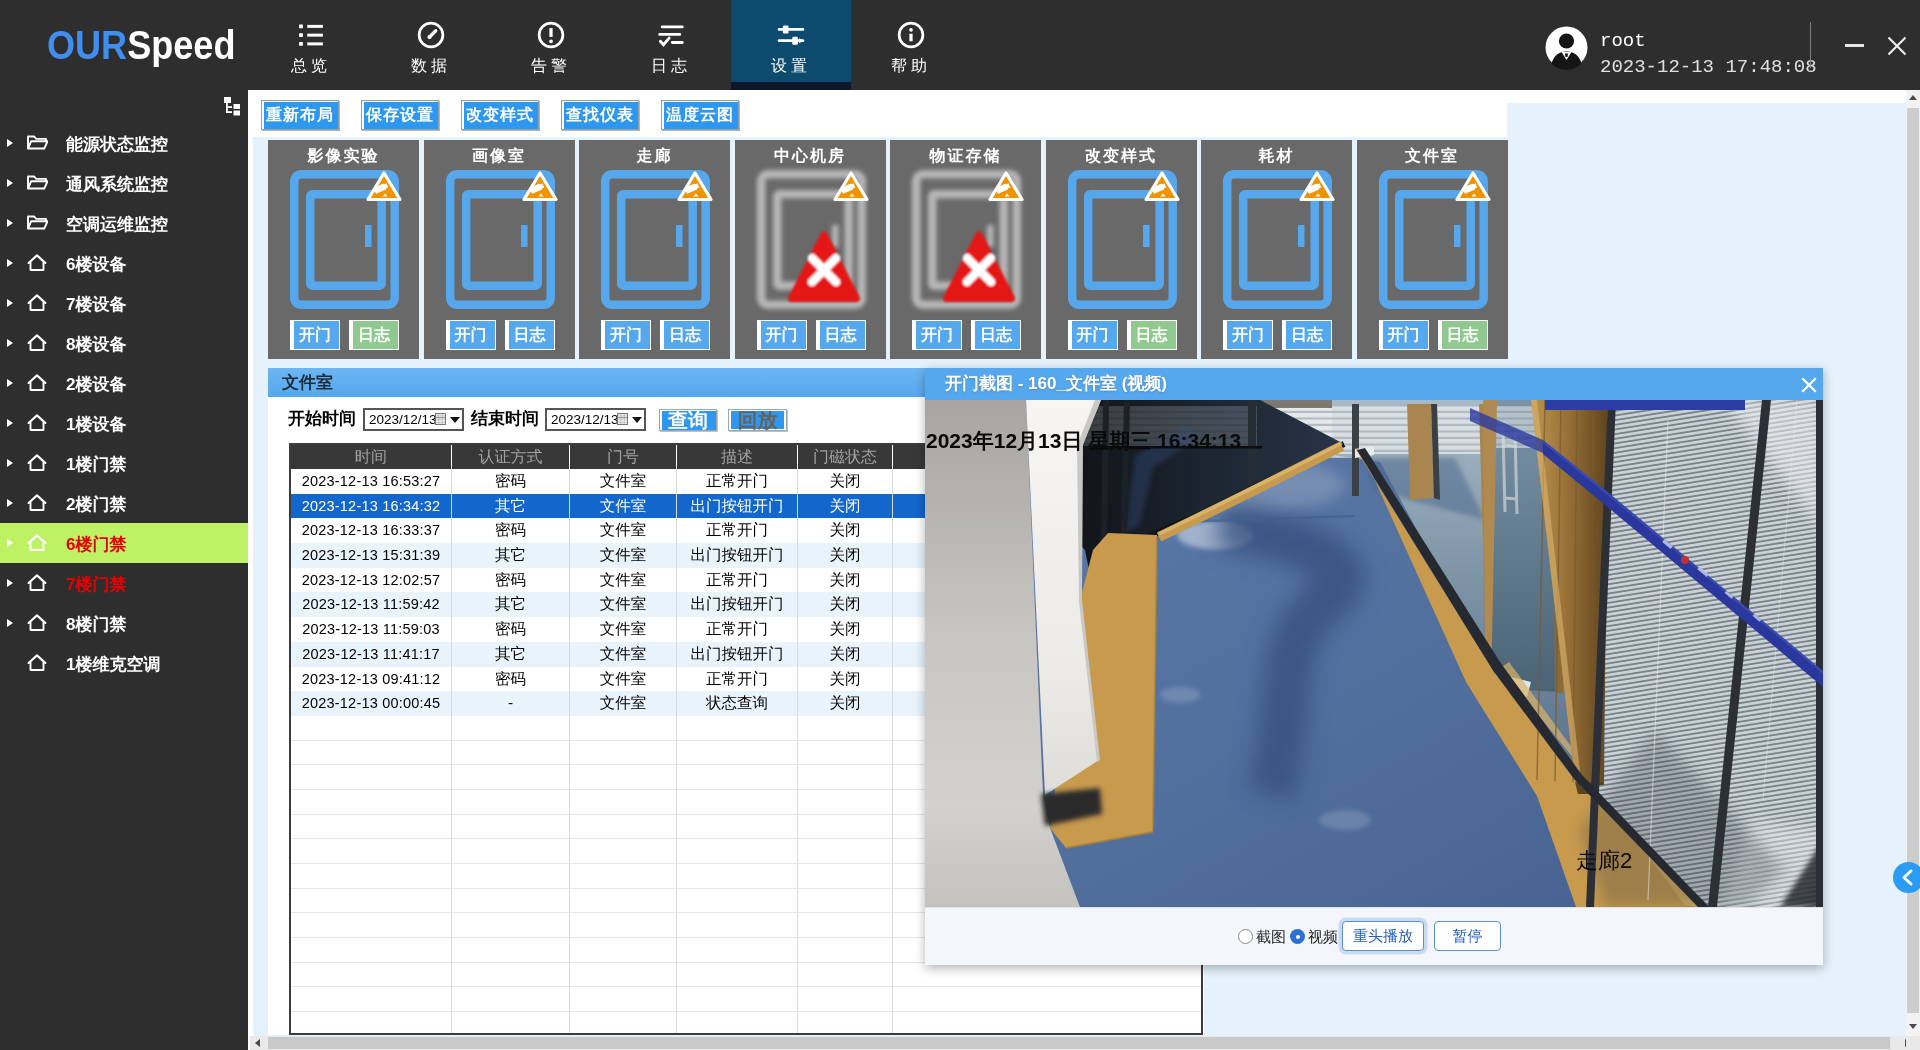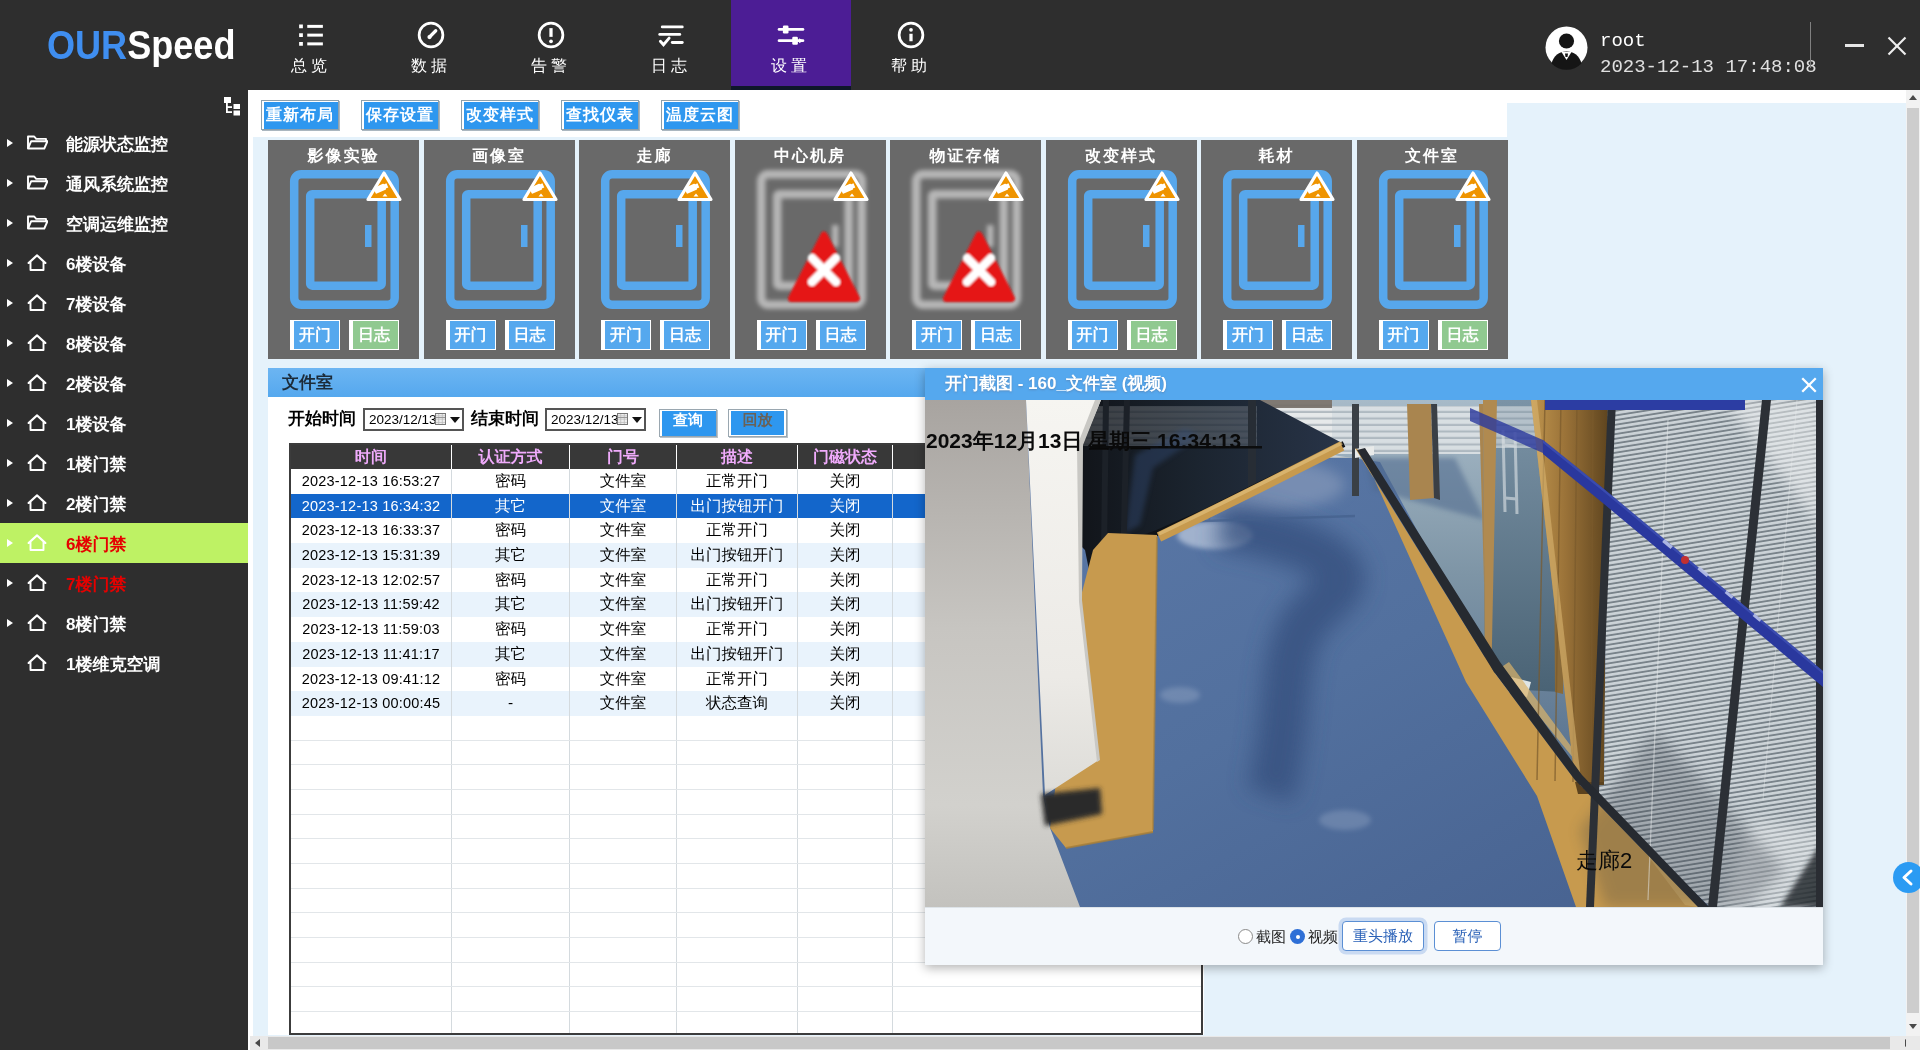--- a/index.html
+++ b/index.html
@@ -3,21 +3,21 @@
 <style>
 *{margin:0;padding:0;box-sizing:border-box}
 html,body{width:1920px;height:1050px;overflow:hidden;font-family:"Liberation Sans",sans-serif;background:#e5f2fb}
 .abs{position:absolute}
 #topbar{position:absolute;left:0;top:0;width:1920px;height:90px;background:#2e2e2e}
 #logo{position:absolute;left:47px;top:22px;font-weight:bold;font-size:41px;letter-spacing:0px;transform:scaleX(.88);transform-origin:left;white-space:nowrap}
 #logo .b{color:#3f8ef0}#logo .w{color:#fff}
 .navtab{position:absolute;top:0;width:120px;height:90px;text-align:center;color:#fff}
 .navtab .ic{margin-top:20px;height:30px}
 .navtab .tx{font-size:16px;letter-spacing:4px;margin-top:6px}
-.navtab.act{background:#4c1d95;border-bottom:4px solid #0f172a}
+.navtab.act{background:#0c4a6e;border-bottom:8px solid #0f172a}
 #userinfo{position:absolute;left:1600px;top:30px;color:#fff;font-family:"Liberation Mono",monospace;font-size:19px}
 #userinfo .t2{color:#e0e0e0;margin-top:4px}
 #sidebar{position:absolute;left:0;top:90px;width:248px;height:960px;background:#2e2e2e}
 .sitem{position:absolute;left:0;width:248px;height:40px;color:#fff;font-weight:bold;font-size:17px}
 .sitem .tri{position:absolute;left:7px;top:16px;width:0;height:0;border-left:6px solid #fff;border-top:4.5px solid transparent;border-bottom:4.5px solid transparent}
 .sitem .lbl{position:absolute;left:66px;top:10px;white-space:nowrap}
 .sitem svg{position:absolute;left:26px;top:9px}
 .sitem.sel{background:#bef264}
 .red{color:#e60000}
 #whitegap{position:absolute;left:248px;top:90px;width:5px;height:960px;background:#fff}
@@ -31,24 +31,24 @@
 .cbtn.grn{background:#90c990}
 #panel{position:absolute;left:268px;top:368px;width:936px;height:667px;background:#fff}
 #phead{position:absolute;left:268px;top:368px;width:936px;height:29px;background:linear-gradient(#6cb5f2,#55a8ee);color:#1c2b39;font-weight:bold;font-size:17px;line-height:29px;padding-left:14px}
 .ctl-lbl{position:absolute;top:407px;font-size:17px;font-weight:bold;color:#000}
 .dinput{position:absolute;top:408px;width:101px;height:23px;border:2px solid #555;background:#fff;font-size:13.5px;color:#000;line-height:19px;padding-left:4px}
 .dinput .cal{position:absolute;right:16px;top:3px;width:11px;height:12px;border:1px solid #777;background:
  linear-gradient(#999,#999) 0 2.5px/11px 1px no-repeat,
  linear-gradient(90deg,#bbb 1px,transparent 1px) -1px 0/3.4px 100% repeat-x,
  linear-gradient(#bbb 1px,transparent 1px) 0 1.5px/100% 3.2px repeat-y,#eee}
 .dinput .drop{position:absolute;right:2px;top:7px;width:0;height:0;border-top:6px solid #111;border-left:5px solid transparent;border-right:5px solid transparent}
-.qbtn{position:absolute;top:409px;height:28px;background:#2e97ef;border:1px solid #9aa7b0;box-shadow:inset 2px 1px 0 #fff,1px 1px 0 #b9c2c9;color:#fff;font-weight:bold;font-size:15px;text-align:center;line-height:20px}
+.qbtn{position:absolute;top:409px;height:22px;background:#2e97ef;border:1px solid #9aa7b0;box-shadow:inset 2px 1px 0 #fff,1px 1px 0 #b9c2c9;color:#fff;font-weight:bold;font-size:20px;text-align:center;line-height:20px}
 #tblwrap{position:absolute;left:289px;top:443px;width:914px;height:592px;border:2px solid #3c3c3c;background:#fff;overflow:hidden}
 .trow{display:flex;width:910px;height:24.7px}
-.trow.hd{height:24px;background:#383838;color:#f0abfc;font-weight:bold}
+.trow.hd{height:24px;background:#383838;color:#a3a3a3;font-weight:normal}
 .tc{flex:none;text-align:center;font-size:15.5px;line-height:24.7px;overflow:hidden;white-space:nowrap}
 .trow .c0{font-size:14.5px;letter-spacing:0.2px}
 .trow.hd .tc{line-height:24px;font-size:16px;border-right:1px solid #fff}
 .trow.hd .tc:last-child{border-right:none}
 .trow .tc{border-right:1px solid #d4dade}
 .trow .tc:last-child{border-right:none}
 .trow.alt{background:#e9f3fc}
 .trow.sel{background:#1366cb;color:#fff}
 .trow.emp{border-bottom:1px solid #e2e6e9}
 .c0{width:161px}.c1{width:118px}.c2{width:107px}.c3{width:121px}.c4{width:95px}.c5{width:308px}

